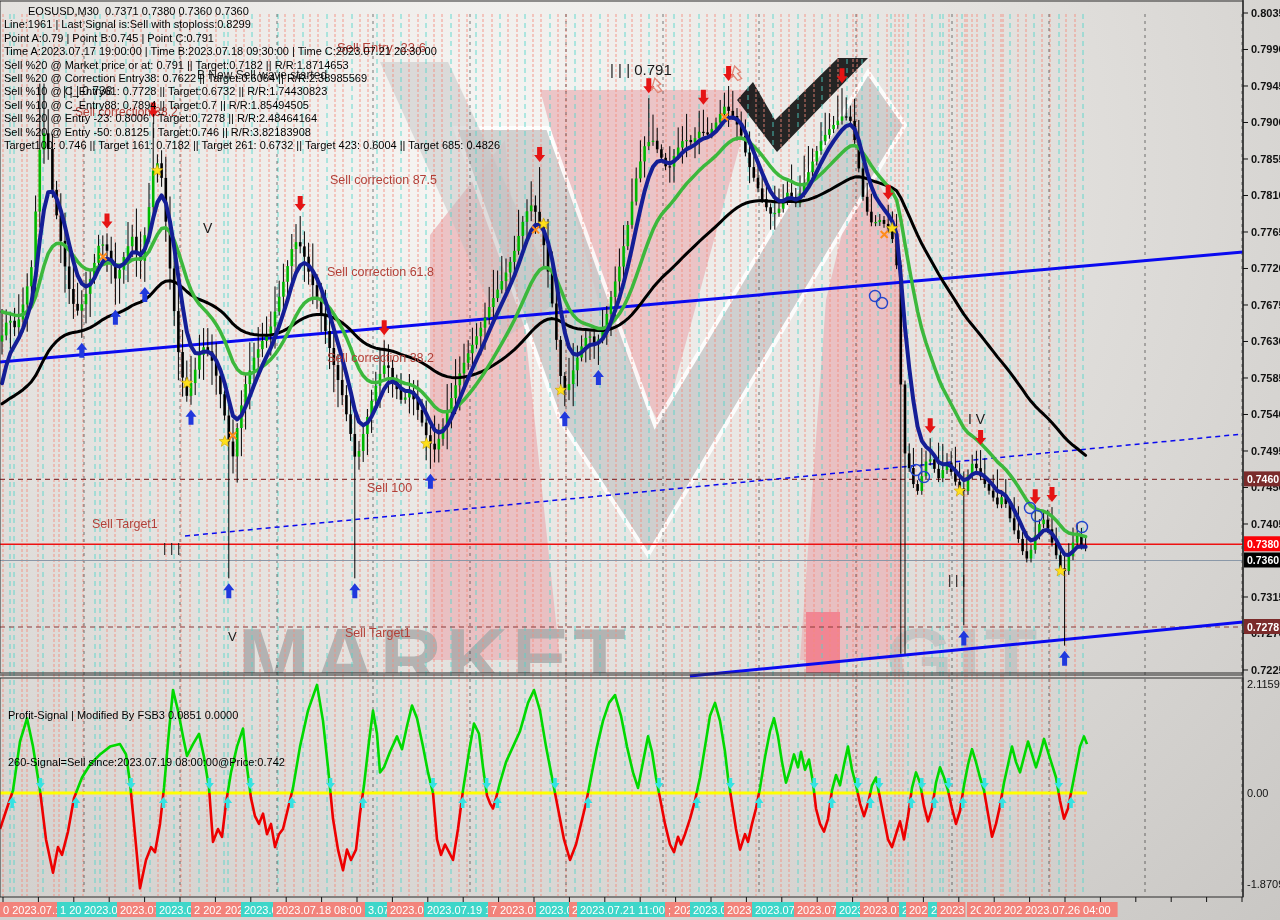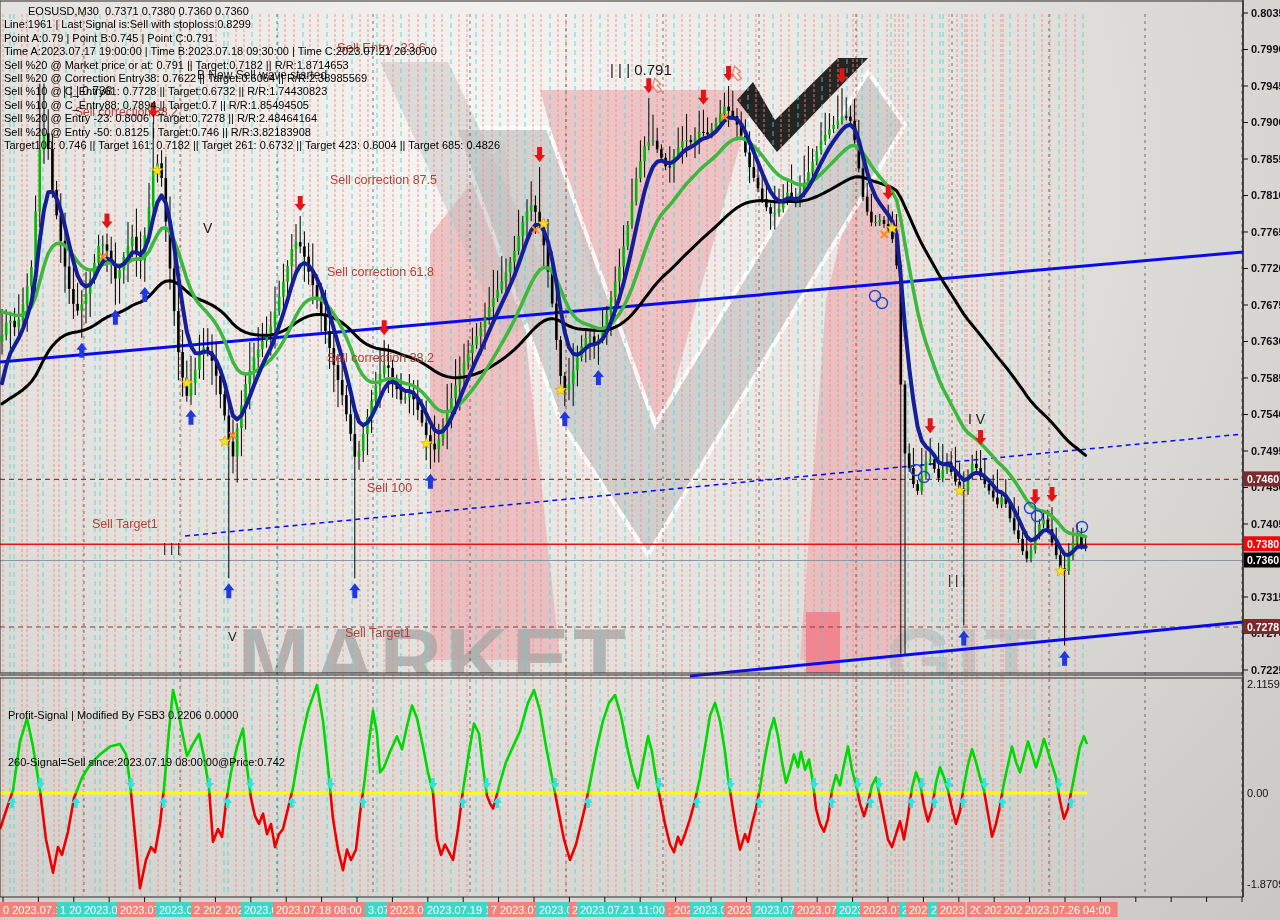--- a/index.html
+++ b/index.html
@@ -1033,15 +1033,15 @@
       <rect x="1001" y="902" width="28.4" height="15" fill="#f2837b"></rect>
       <text x="1004" y="914" font-size="11" fill="#fff">202.</text>
       <rect x="1022" y="902" width="95.6" height="15" fill="#f2837b"></rect>
       <text x="1025" y="914" font-size="11" fill="#fff">2023.07.26 04:00</text>
     </g>
   </svg>
 
 <div class="overlay" id="info-block"><div class="first">EOSUSD,M30  0.7371 0.7380 0.7360 0.7360</div><div>Line:1961 | Last Signal is:Sell with stoploss:0.8299</div><div>Point A:0.79 | Point B:0.745 | Point C:0.791</div><div>Time A:2023.07.17 19:00:00 | Time B:2023.07.18 09:30:00 | Time C:2023.07.21 20:30:00</div><div>Sell %20 @ Market price or at: 0.791 || Target:0.7182 || R/R:1.8714653</div><div>Sell %20 @ Correction Entry38: 0.7622 || Target:0.6064 || R/R:2.38985569</div><div>Sell %10 @ C_Entry61: 0.7728 || Target:0.6732 || R/R:1.74430823</div><div>Sell %10 @ C_Entry88: 0.7894 || Target:0.7 || R/R:1.85494505</div><div>Sell %20 @ Entry -23: 0.8006 | Target:0.7278 || R/R:2.48464164</div><div>Sell %20 @ Entry -50: 0.8125 | Target:0.746 || R/R:3.82183908</div><div>Target100: 0.746 || Target 161: 0.7182 || Target 261: 0.6732 || Target 423: 0.6004 || Target 685: 0.4826</div></div>
 
 <div class="overlay" id="ind-header">
-  <div>Profit-Signal | Modified By FSB3 0.2206 0.0000</div>
+  <div>Profit-Signal | Modified By FSB3 0.0851 0.0000</div>
   <div>260-Signal=Sell since:2023.07.19 08:00:00@Price:0.742</div>
 </div>
 
 </body></html>

